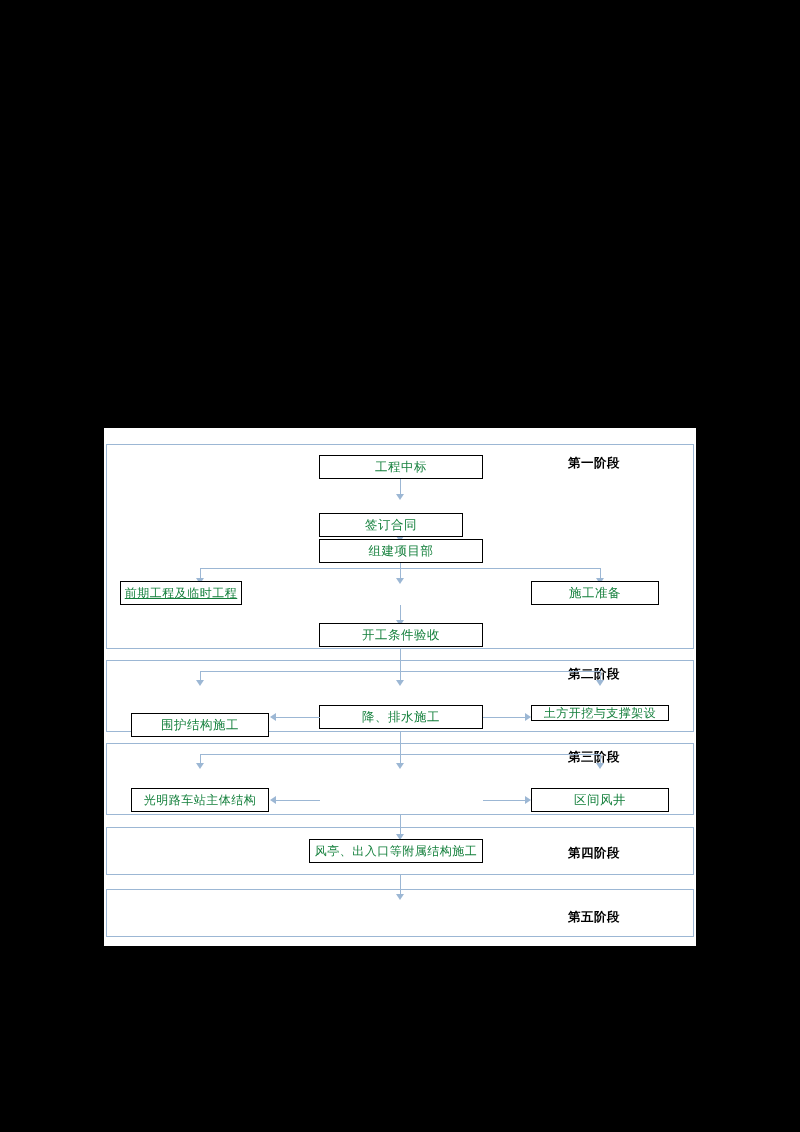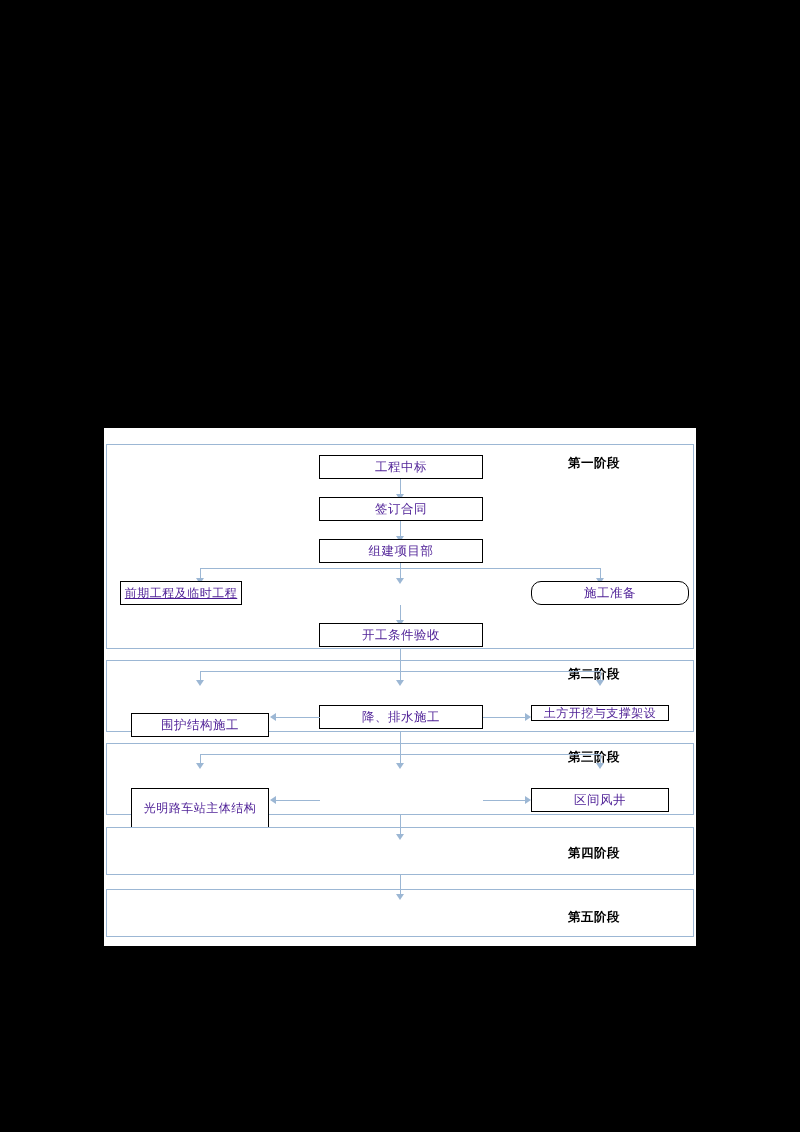--- a/index.html
+++ b/index.html
@@ -29,21 +29,21 @@
     font-size:12.5px;
     color:#000;
     letter-spacing:0.5px;
     white-space:nowrap;
   }
   .node{
     position:absolute;
     box-sizing:border-box;
     border:1px solid #000;
     background:#ffffff;
-    color:#4c1d95;
+    color:#15803d;
     font-size:12.5px;
     font-family:"Liberation Serif", serif;
     display:flex;
     align-items:center;
     justify-content:center;
     white-space:nowrap;
     letter-spacing:0.5px;
   }
   .vline{
     position:absolute;
@@ -96,24 +96,24 @@
     <div class="hline" style="left:96px;top:140px;width:400px;"></div>
     <div class="vline" style="left:96px;top:140px;height:13px;"></div>
     <div class="arrow-down" style="left:92px;top:150px;"></div>
     <div class="vline" style="left:496px;top:140px;height:13px;"></div>
     <div class="arrow-down" style="left:492px;top:150px;"></div>
 
     <div class="vline" style="left:296px;top:177px;height:18px;"></div>
     <div class="arrow-down" style="left:292px;top:192px;"></div>
 
     <div class="node" style="left:215px;top:27px;width:164px;height:24px;">工程中标</div>
-    <div class="node" style="left:215px;top:69px;width:164px;height:24px;">签订合同</div>
+    <div class="node" style="left:215px;top:85px;width:144px;height:24px;">签订合同</div>
     <div class="node" style="left:215px;top:111px;width:164px;height:24px;">组建项目部</div>
     <div class="node" style="left:16px;top:153px;width:122px;height:24px;font-size:12px;text-decoration:underline;">前期工程及临时工程</div>
-    <div class="node" style="left:427px;top:153px;width:158px;height:24px;border-radius:10px;">施工准备</div>
+    <div class="node" style="left:427px;top:153px;width:128px;height:24px;">施工准备</div>
     <div class="node" style="left:215px;top:195px;width:164px;height:24px;">开工条件验收</div>
 
     <div class="stage" style="left:2px;top:232px;width:588px;height:72px;"></div>
     <div class="stage-label" style="left:464px;top:238px;">第二阶段</div>
 
     <div class="vline" style="left:296px;top:221px;height:34px;"></div>
     <div class="arrow-down" style="left:292px;top:252px;"></div>
     <div class="hline" style="left:96px;top:243px;width:400px;"></div>
     <div class="vline" style="left:96px;top:243px;height:12px;"></div>
     <div class="arrow-down" style="left:92px;top:252px;"></div>
@@ -133,34 +133,35 @@
     <div class="stage-label" style="left:464px;top:321px;">第三阶段</div>
 
     <div class="vline" style="left:296px;top:304px;height:34px;"></div>
     <div class="arrow-down" style="left:292px;top:335px;"></div>
     <div class="hline" style="left:96px;top:326px;width:400px;"></div>
     <div class="vline" style="left:96px;top:326px;height:12px;"></div>
     <div class="arrow-down" style="left:92px;top:335px;"></div>
     <div class="vline" style="left:496px;top:326px;height:12px;"></div>
     <div class="arrow-down" style="left:492px;top:335px;"></div>
 
-    <div class="node" style="left:27px;top:360px;width:138px;height:40px;font-size:12px;">光明路车站主体结构</div>
+    <div class="node" style="left:27px;top:360px;width:138px;height:24px;font-size:12px;">光明路车站主体结构</div>
     <div class="node" style="left:427px;top:360px;width:138px;height:24px;">区间风井</div>
 
     <div class="hline" style="left:172px;top:372px;width:44px;"></div>
     <div class="arrow-left" style="left:166px;top:368px;"></div>
     <div class="hline" style="left:379px;top:372px;width:44px;"></div>
     <div class="arrow-right" style="left:421px;top:368px;"></div>
 
     <div class="stage" style="left:2px;top:399px;width:588px;height:48px;"></div>
     <div class="stage-label" style="left:464px;top:417px;">第四阶段</div>
 
     <div class="vline" style="left:296px;top:387px;height:22px;"></div>
     <div class="arrow-down" style="left:292px;top:406px;"></div>
 
+    <div class="node" style="left:205px;top:411px;width:174px;height:24px;font-size:12px;">风亭、出入口等附属结构施工</div>
 
     <div class="stage" style="left:2px;top:461px;width:588px;height:48px;"></div>
     <div class="stage-label" style="left:464px;top:481px;">第五阶段</div>
 
     <div class="vline" style="left:296px;top:447px;height:22px;"></div>
     <div class="arrow-down" style="left:292px;top:466px;"></div>
 
 
   </div>
 </div>

